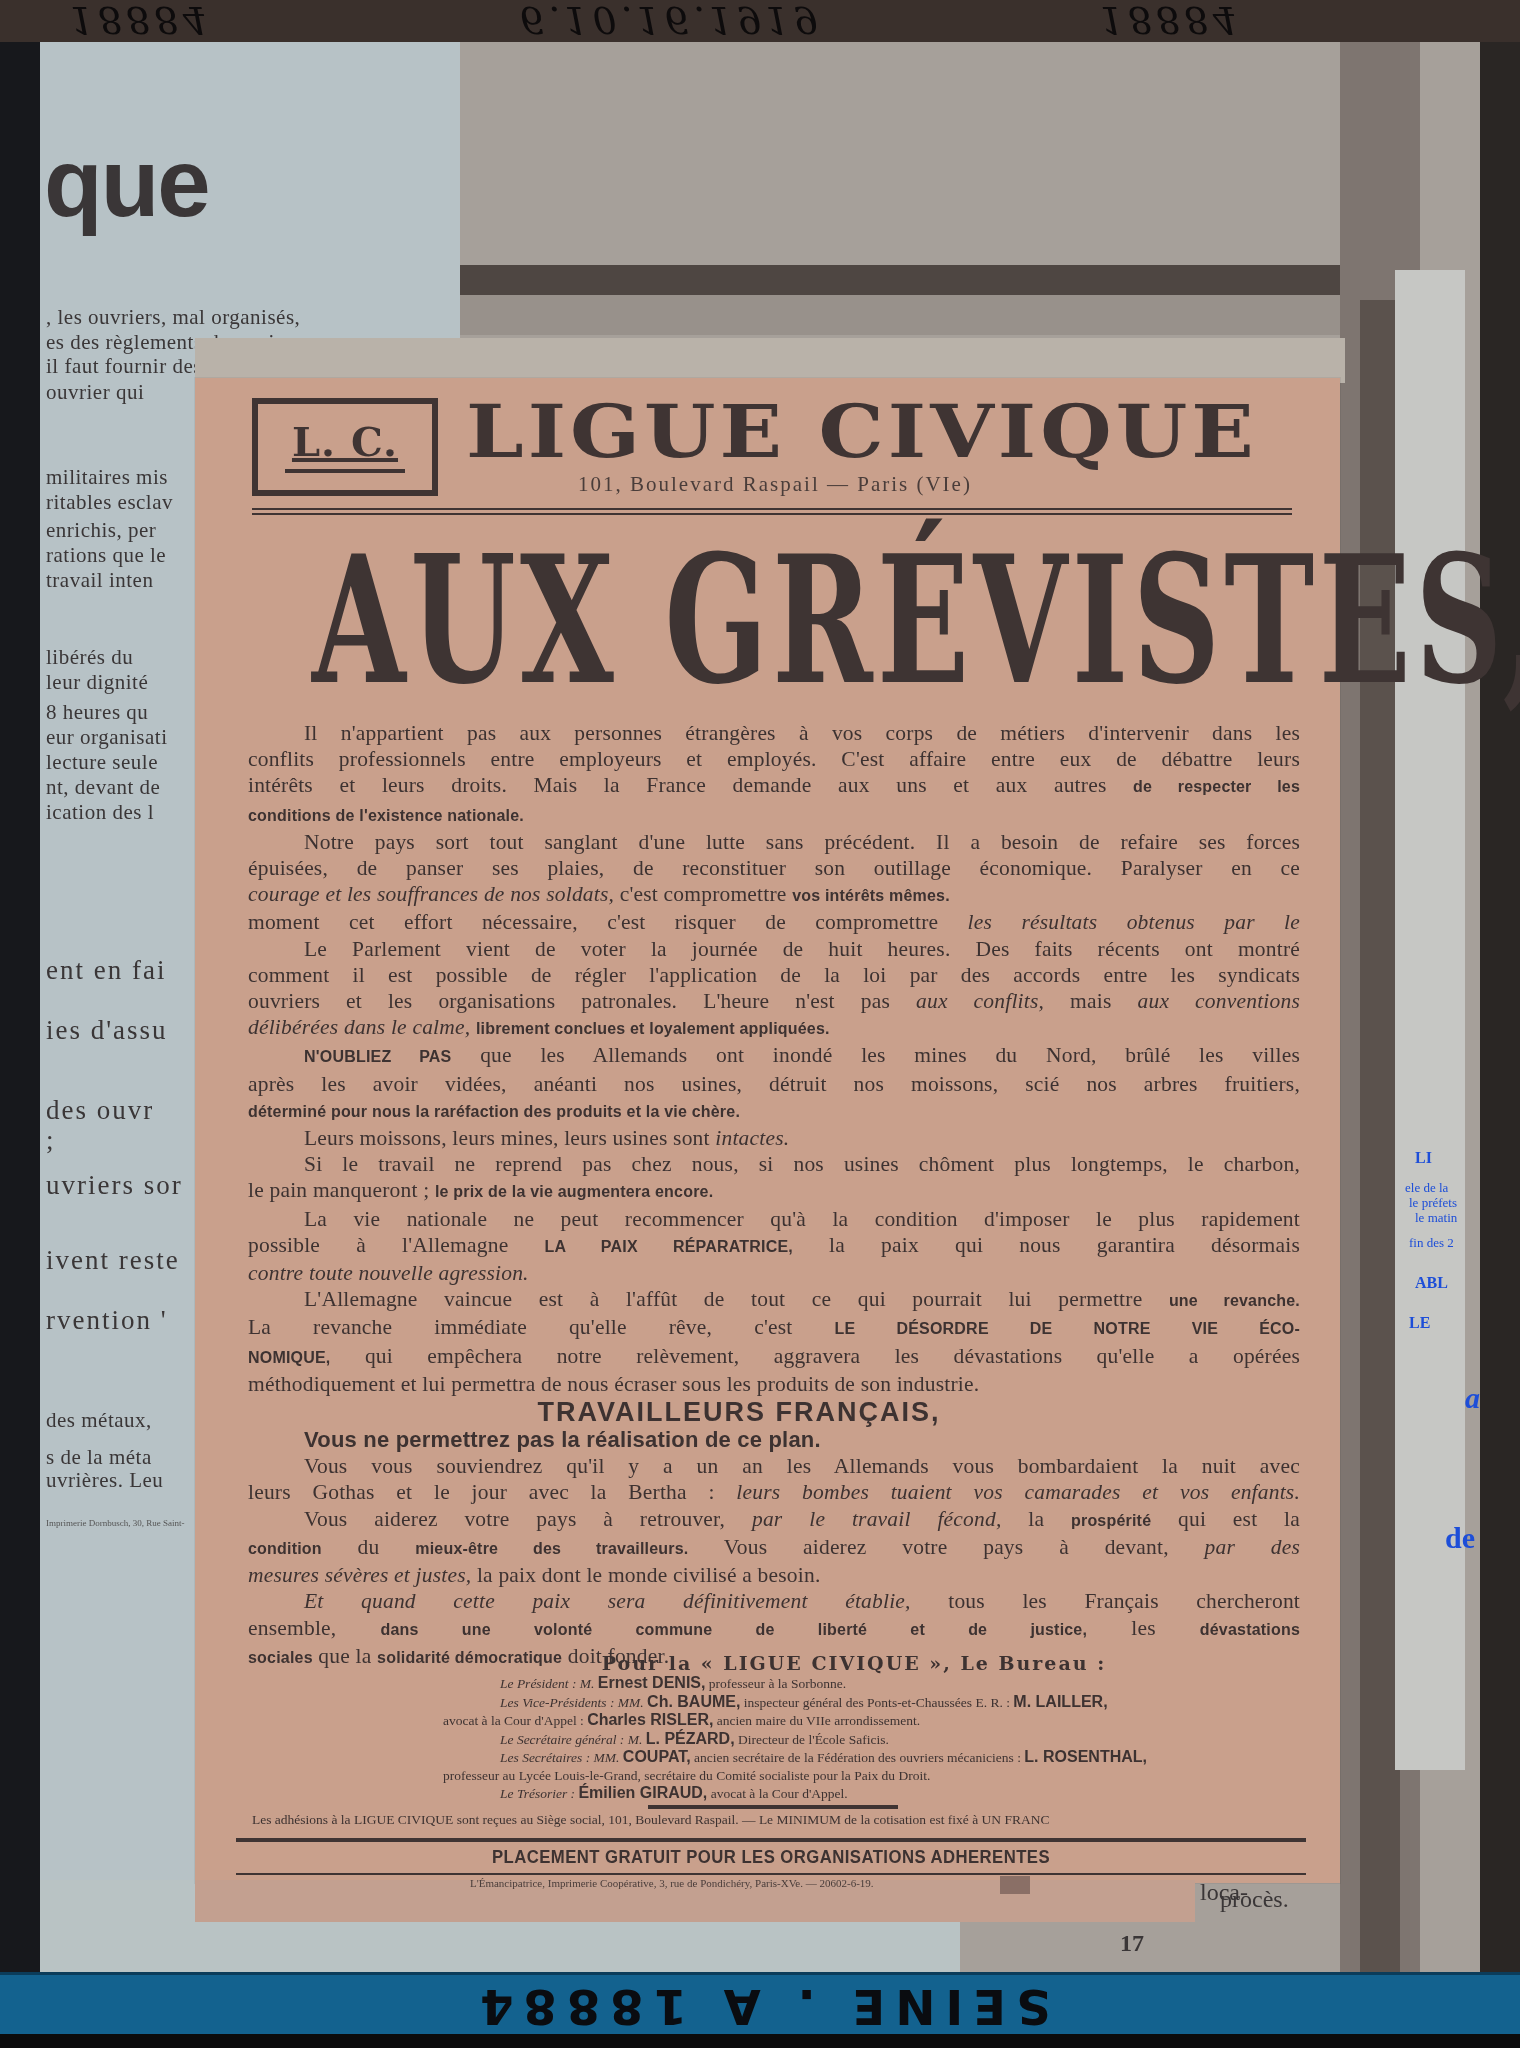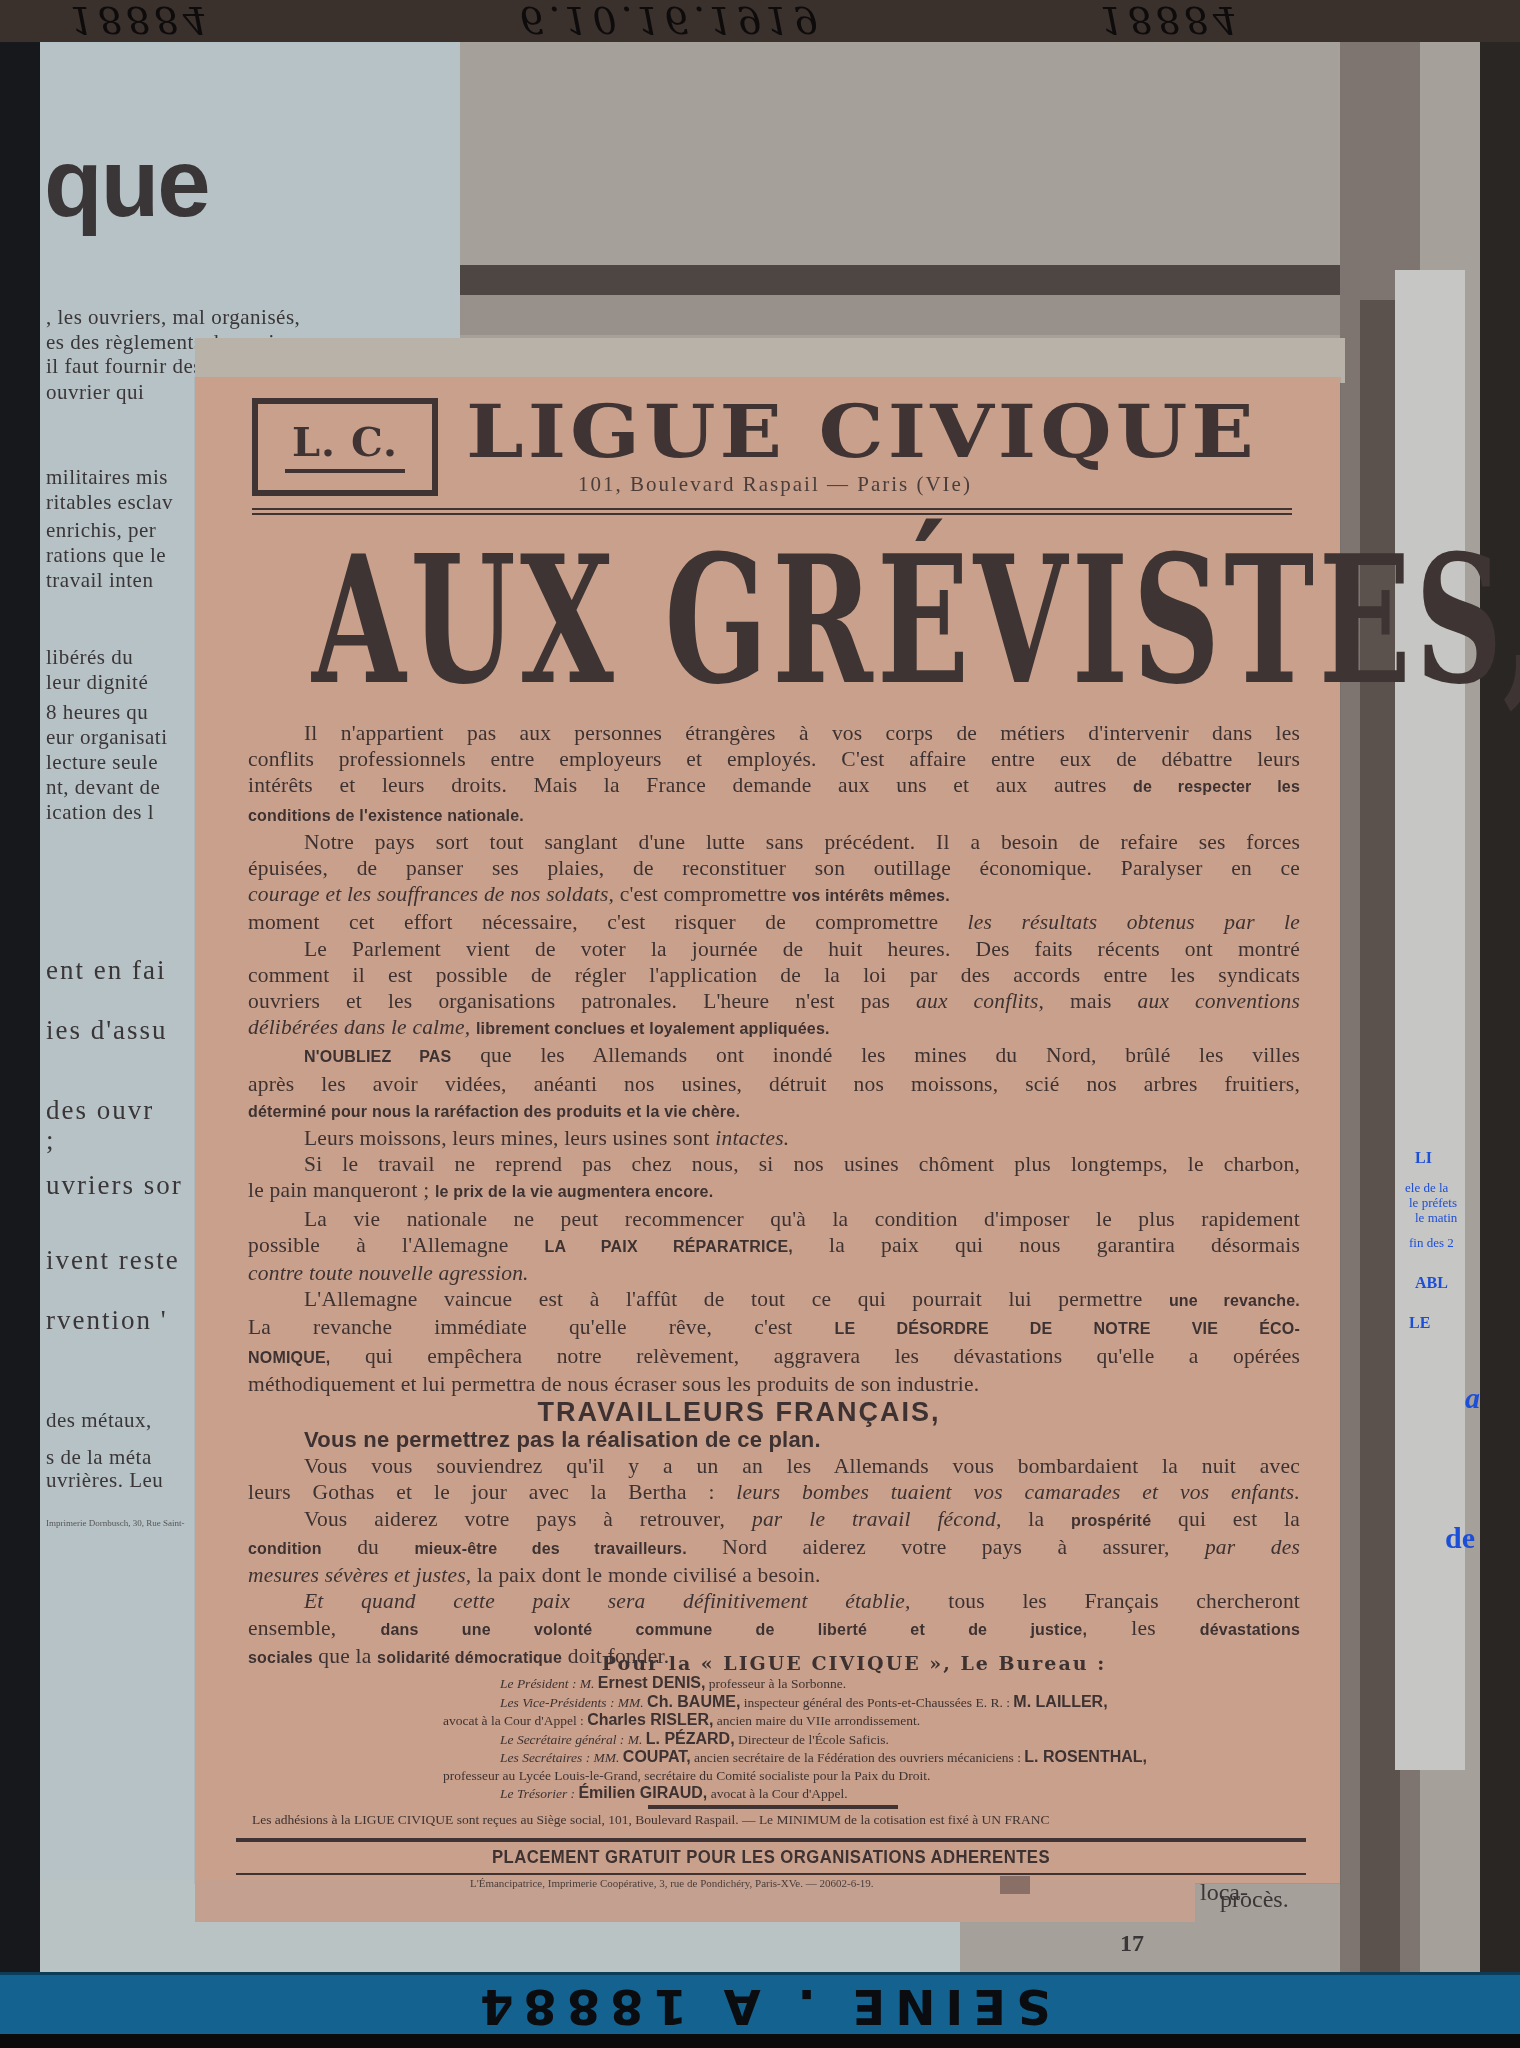--- a/index.html
+++ b/index.html
@@ -32,21 +32,21 @@
   #old-poster .footer { position:absolute; left:6px; font-size:9px; color:#555; }
   #old-bottom-strip { left:40px; top:1880px; width:920px; height:92px; background:#b9c3c4; }
   #old-bottom-strip .t { position:absolute; font-size:24px; color:#3a3637; }
 
   
   #poster { left:195px; top:378px; width:1145px; height:1505px; background:#c9a08c; box-shadow:0 0 0 1px rgba(0,0,0,0.05); }
   #poster-top-flap { left:195px; top:338px; width:1150px; height:45px; background:#b9b2a9; }
   #poster-bottom-flap { left:195px; top:1880px; width:1000px; height:42px; background:#c3a090; }
 
   #lc-box { left:252px; top:398px; width:186px; height:98px; border:6px solid #3f3433; box-sizing:border-box; }
-  #lc-box span { display:block; text-align:center; font-family:"DejaVu Serif", serif; font-weight:bold; font-size:40px; color:#3f3433; margin-top:14px; letter-spacing:1px; }
+  #lc-box span { display:block; text-align:center; font-family:"DejaVu Serif", serif; font-weight:bold; font-size:40px; color:#3f3433; margin-top:14px; letter-spacing:1px;text-decoration:underline; }
   #lc-box .under { width:120px; height:4px; background:#3f3433; margin:4px auto 0; }
   #league-title { left:466px; top:388px; font-family:"DejaVu Serif", serif; font-weight:bold; font-size:82px; color:#3f3433; letter-spacing:4px; transform:scaleY(0.9); transform-origin:top left; white-space:nowrap; }
   #league-address { left:578px; top:472px; font-family:"Liberation Serif", serif; font-size:21px; color:#4a3d3a; letter-spacing:2px; white-space:nowrap; }
   .rule2 { left:252px; width:1040px; border-top:2px solid #3f3433; border-bottom:2px solid #3f3433; height:3px; }
 
   #headline { left:312px; top:532px; font-family:"DejaVu Serif", serif; font-weight:bold; font-size:168px; color:#3e3433; letter-spacing:6px; transform:scaleX(0.72) scaleY(1.05); transform-origin:top left; white-space:nowrap; line-height:1; }
 
   #body { left:248px; top:720px; width:1052px; color:#3d3231; }
   #body .ln { font-family:"Liberation Serif", serif; font-size:21.5px; line-height:26.2px; white-space:nowrap; text-align:justify; text-align-last:justify; letter-spacing:0.2px; }
   #body .ln.short { text-align-last:left; }
@@ -178,21 +178,21 @@
   <div class="ln short"><span>méthodiquement et lui permettra de nous écraser sous les produits de son industrie.</span></div>
 
   <div class="hd">TRAVAILLEURS FRANÇAIS,</div>
 
   <div class="ln ind short"><b style="font-size:22px">Vous ne permettrez pas la réalisation de ce plan.</b></div>
 
   <div class="ln ind"><span>Vous vous souviendrez qu'il y a un an les Allemands vous bombardaient la nuit avec</span></div>
   <div class="ln"><span>leurs Gothas et le jour avec la Bertha :</span> <i>leurs bombes tuaient vos camarades et vos enfants.</i></div>
 
   <div class="ln ind"><span>Vous aiderez votre pays à retrouver,</span> <i>par le travail fécond,</i> <span>la</span> <b>prospérité</b> <span>qui est la</span></div>
-  <div class="ln"><b>condition</b> <span>du</span> <b>mieux-être des travailleurs.</b> <span>Nord aiderez votre pays à assurer,</span> <i>par des</i></div>
+  <div class="ln"><b>condition</b> <span>du</span> <b>mieux-être des travailleurs.</b> <span>Vous aiderez votre pays à devant,</span> <i>par des</i></div>
   <div class="ln short"><i>mesures sévères et justes,</i> <span>la paix dont le monde civilisé a besoin.</span></div>
 
   <div class="ln ind"><i>Et quand cette paix sera définitivement établie,</i> <span>tous les Français chercheront</span></div>
   <div class="ln"><span>ensemble,</span> <b>dans une volonté commune de liberté et de justice,</b> <span>les</span> <b>dévastations</b></div>
   <div class="ln short"><b>sociales</b> <span>que la</span> <b>solidarité démocratique</b> <span>doit fonder.</span></div>
 </div>
 
 <div id="bureau" class="abs">
   <div class="ttl">Pour la « LIGUE CIVIQUE », Le Bureau :</div>
   <div class="row" style="padding-left:252px"><i>Le Président : M.</i> <b>Ernest DENIS,</b> <span>professeur à la Sorbonne.</span></div>

